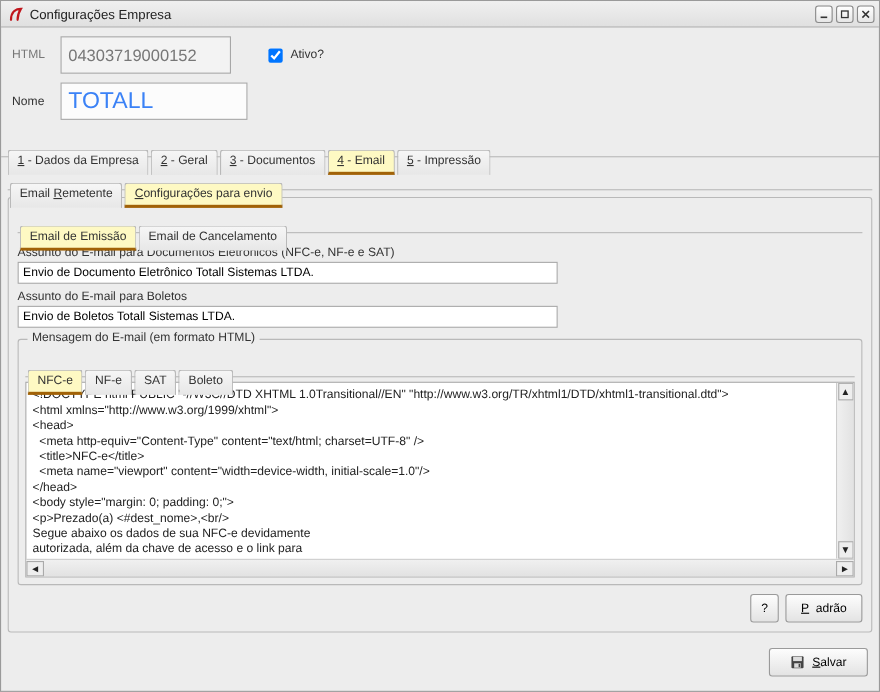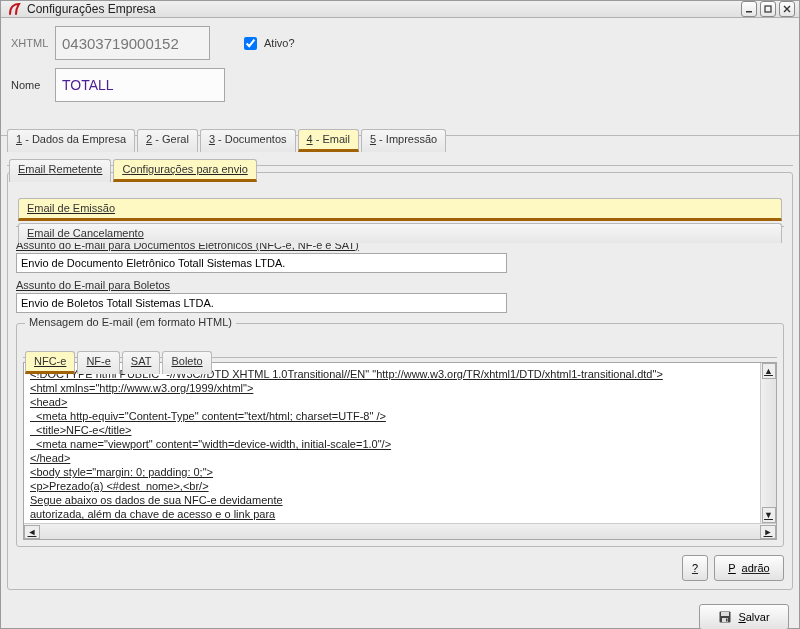--- a/index.html
+++ b/index.html
@@ -58,21 +58,21 @@
   .lbl-small { color:#777; font-size:11px; width:38px; text-align:left; }
   .cnpj-input, .nome-input {
     height: 20px;
     border: 1px solid #a7a7a7;
     background: #fcfcfc;
     padding: 16px 6px;
     font-size: 15px;
     font-family: inherit;
   }
   .cnpj-input { width: 155px; color:#777; background:#f3f3f3; }
-  .nome-input { width: 170px; font-size:14px; color:#4c1d95; }
+  .nome-input { width: 170px; font-size:21px; color:#3b82f6; }
   .chk-wrap { display:flex; align-items:center; gap:4px; margin-left:24px; font-size:11px; color:#333; }
   .chk { width:13px; height:13px; }
 
   .tabs {
     display:flex;
     border-bottom: 1px solid #b9b9b9;
     padding: 0 6px;
     gap: 2px;
   }
   .tab {
@@ -88,21 +88,20 @@
   }
   .tab.active {
     background: #fef9c3;
     border-bottom: 3px solid #a16207;
     font-weight: normal;
   }
   .tab .ul { text-decoration: underline; }
 
   .tab-body {
     padding: 4px 6px 6px 6px;
-    text-decoration: underline;
   }
 
   .subtabs {
     display:flex;
     border-bottom:1px solid #b9b9b9;
     gap:2px;
     padding: 0 2px;
     margin-top:2px;
   }
 
@@ -112,21 +111,20 @@
     margin-top: 6px;
     padding: 8px;
     background: #ededed;
   }
 
   .inner-tabs {
     display:flex;
     gap:2px;
     border-bottom:1px solid #b9b9b9;
     padding: 0 2px;
-    flex-direction: column;
   }
 
   .section-body { padding-top:6px; }
 
   .field-label { color:#333; margin: 6px 0 2px 0; }
   .textfield {
     width: 491px;
     height: 20px;
     border: 1px solid #a7a7a7;
     background: #fff;
@@ -264,21 +262,21 @@
       <span class="win-btn">
         <svg width="8" height="8" viewBox="0 0 8 8">
             <path d="M1 1 L7 7 M7 1 L1 7" stroke="#333" stroke-width="1.4"></path>
           </svg>
       </span>
     </div>
   </div>
 
   <div class="form-area">
     <div class="row">
-      <span class="lbl-small">XHTML</span>
+      <span class="lbl-small">HTML</span>
       <input class="cnpj-input" readonly="" value="04303719000152" style="">
       <label class="chk-wrap">
         <input type="checkbox" class="chk" checked="" style="">
         <span>Ativo?</span>
       </label>
     </div>
     <div class="row">
       <span class="lbl-small" style="color:#333;">Nome</span>
       <input class="nome-input" value="TOTALL" style="">
     </div>

